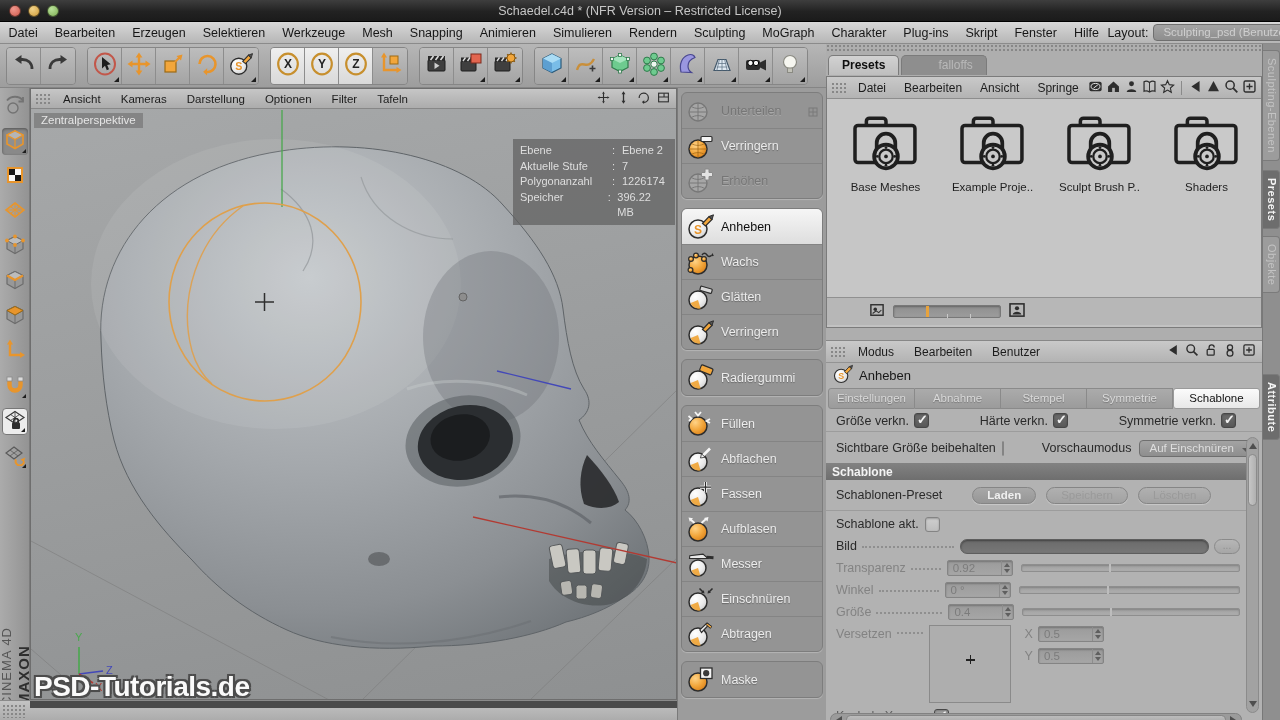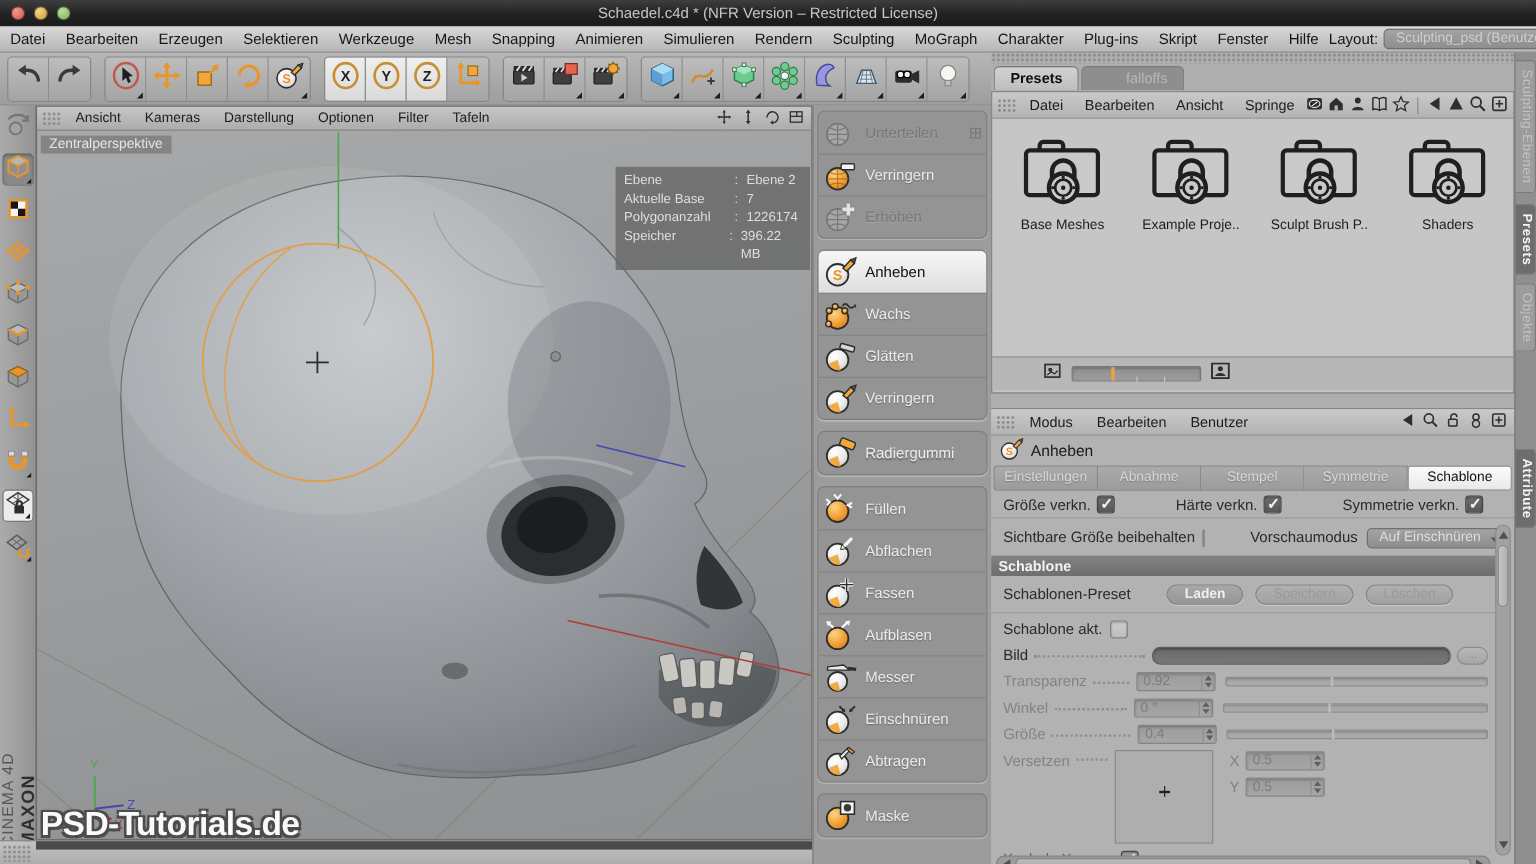--- a/index.html
+++ b/index.html
@@ -571,21 +571,21 @@
         </div>
     </div>
     <div class="cam-label">Zentralperspektive</div>
     <div class="vp-info" id="vp-info">
         <div class="info-row">
           <span class="lbl">Ebene</span>
           <span class="sep">:</span>
           <span class="val">Ebene 2</span>
         </div>
         <div class="info-row">
-          <span class="lbl">Aktuelle Base</span>
+          <span class="lbl">Aktuelle Stufe</span>
           <span class="sep">:</span>
           <span class="val">7</span>
         </div>
         <div class="info-row">
           <span class="lbl">Polygonanzahl</span>
           <span class="sep">:</span>
           <span class="val">1226174</span>
         </div>
         <div class="info-row">
           <span class="lbl">Speicher</span>

